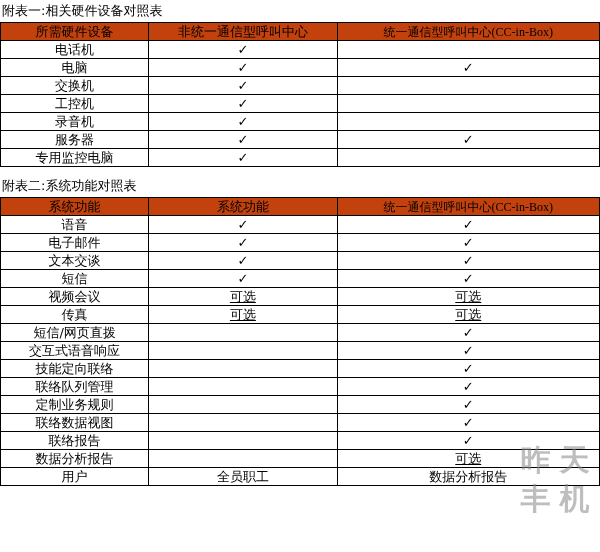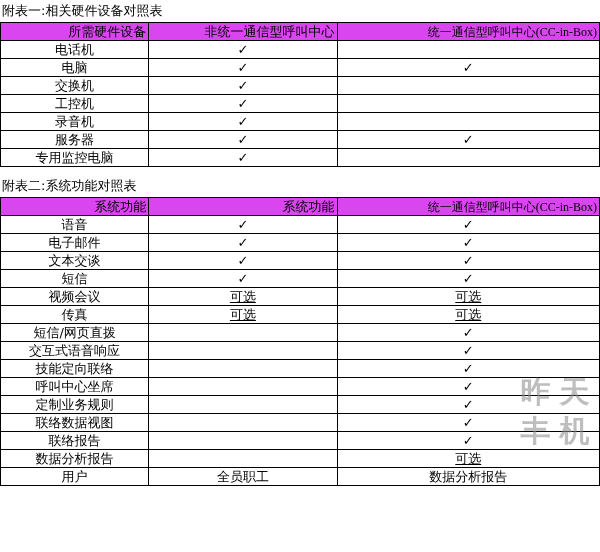--- a/index.html
+++ b/index.html
@@ -10,21 +10,21 @@
   body {
     width: 600px;
     height: 552px;
     position: relative;
     font-family: "DejaVu Sans", "Liberation Sans", sans-serif;
     color: #000000;
     overflow: hidden;
   }
   .page {
     width: 600px;
-    height: 484px;
+    height: 552px;
     position: relative;
     box-sizing: border-box;
   }
   .caption {
     font-size: 13px;
     line-height: 19px;
     padding: 1px 0 2px 2px;
     white-space: nowrap;
   }
   table.grid {
@@ -38,22 +38,22 @@
     font-size: 13px;
     line-height: 14px;
     height: 18px;
     padding: 0 2px;
     box-sizing: border-box;
     vertical-align: middle;
     overflow: hidden;
     white-space: nowrap;
   }
   .hdr {
-    background: #d946ef;
-    text-align: right;
+    background: #c2410c;
+    text-align: center;
     font-size: 13px;
   }
   .hdr.small {
     font-size: 12px;
     font-family: Liberation Serif, serif;
   }
   .rowlabel {
     text-align: center;
     padding-left: 3px;
   }
@@ -217,21 +217,21 @@
         <td class="rowlabel">交互式语音响应</td>
         <td class="ctr check"></td>
         <td class="ctr check">✓</td>
       </tr>
       <tr>
         <td class="rowlabel">技能定向联络</td>
         <td class="ctr check"></td>
         <td class="ctr check">✓</td>
       </tr>
       <tr>
-        <td class="rowlabel">呼叫中心坐席</td>
+        <td class="rowlabel">联络队列管理</td>
         <td class="ctr check"></td>
         <td class="ctr check">✓</td>
       </tr>
       <tr>
         <td class="rowlabel">定制业务规则</td>
         <td class="ctr check"></td>
         <td class="ctr check">✓</td>
       </tr>
       <tr>
         <td class="rowlabel">联络数据视图</td>

